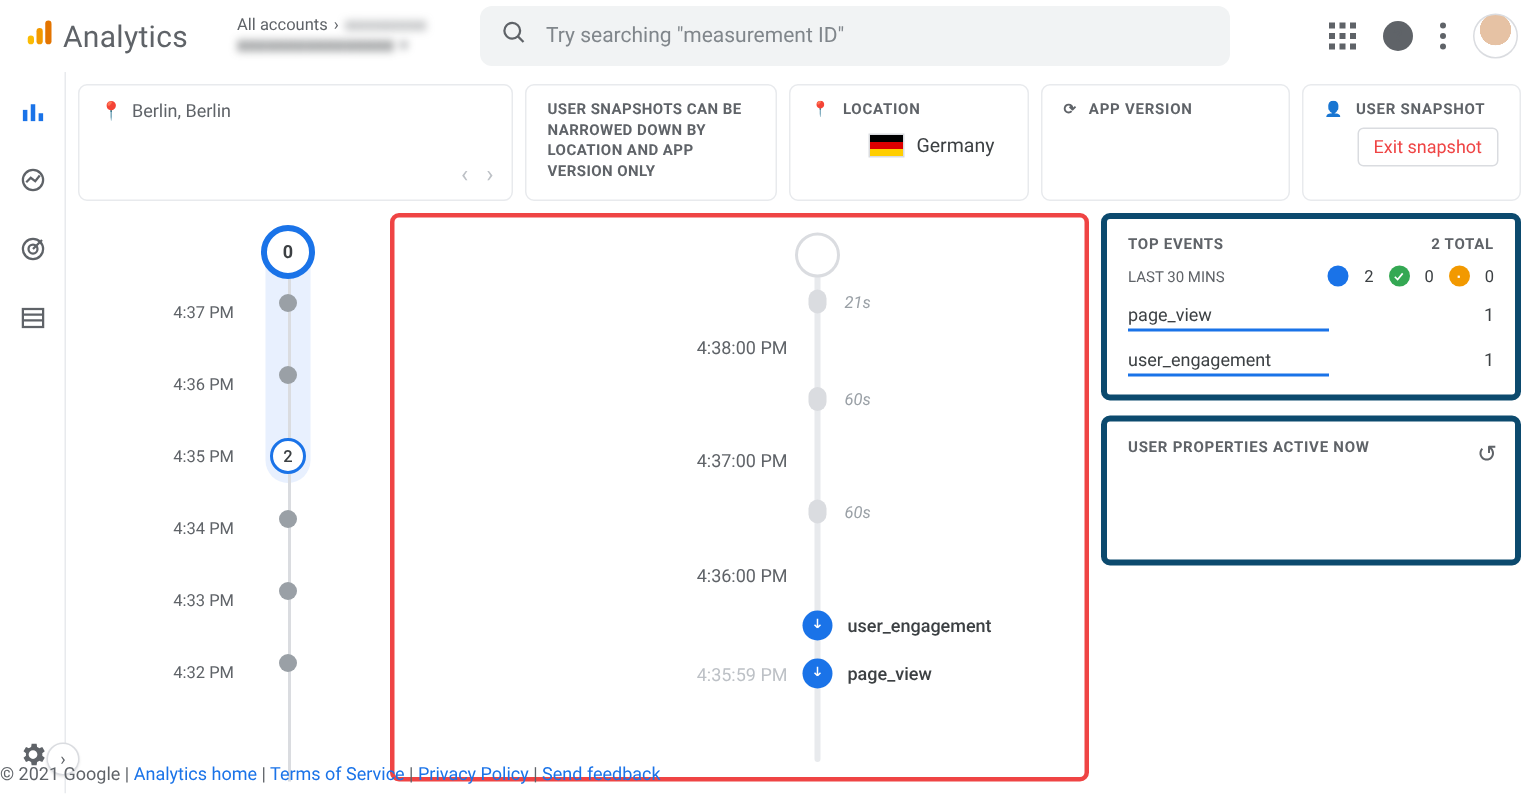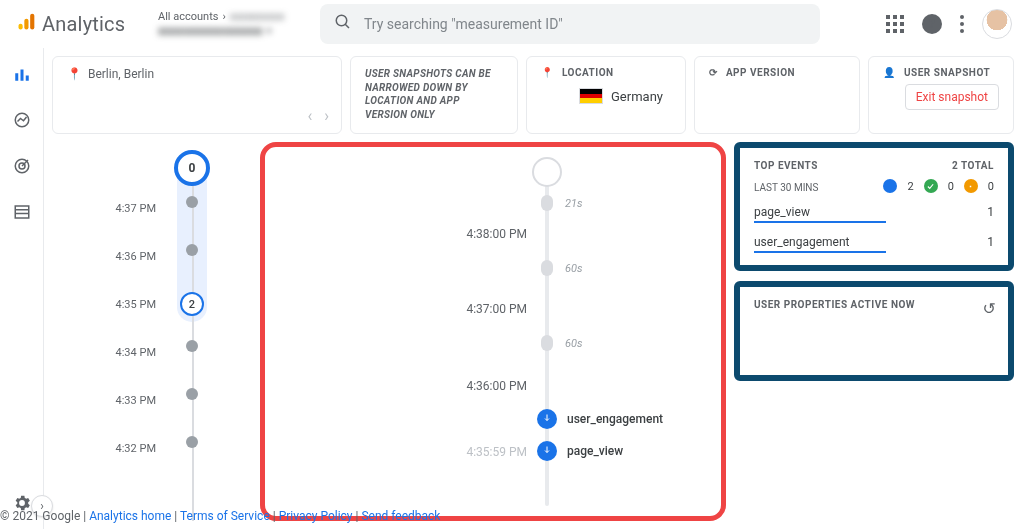--- a/index.html
+++ b/index.html
@@ -38,21 +38,21 @@
 
   .main { flex:1; overflow:hidden; display:flex; flex-direction:column; }
 
   
   .cardrow { display:flex; gap:8px; padding:8px 10px 0 8px; }
   .card { background:#fff; border:1px solid #e8eaed; border-radius:6px; padding:10px 14px; min-height:78px; font-size:12px; }
   .card.info { flex:0 0 290px; display:flex; flex-direction:column; gap:6px; position:relative; }
   .card.info .label{font-size:13px;color:#3c4043;font-weight:400;}
   .card.info .locline{display:flex;align-items:center;gap:6px;font-size:12px;color:#5f6368;}
   .card.info .navarrows{position:absolute;bottom:8px;right:12px;display:flex;gap:12px;color:#bdc1c6;font-size:16px;}
-  .card.narrow { flex:0 0 168px; font-size:10px; font-weight:700; color:#5f6368; line-height:1.35; letter-spacing:.3px;font-style:italic; }
+  .card.narrow { flex:0 0 168px; font-size:10px; font-weight:700; color:#5f6368; line-height:1.35; letter-spacing:.3px; }
   .card.loc { flex:0 0 160px; }
   .card.loc .h, .card.app .h{display:flex;gap:8px;align-items:center;font-size:10px;font-weight:700;color:#5f6368;letter-spacing:.5px;}
   .card.loc .country{display:flex;gap:8px;align-items:center;font-size:13px;margin-top:10px;margin-left:38px;}
   .flag{width:24px;height:16px;background:linear-gradient(#000 0 33.3%,#dd0000 33.3% 66.6%,#ffce00 66.6% 100%);border:1px solid #dadce0;}
   .card.app { flex:0 0 166px; }
   .card.snap { flex:1; }
   .card.snap .h{display:flex;gap:8px;align-items:center;font-size:10px;font-weight:700;color:#5f6368;letter-spacing:.5px;}
   .card.snap .desc{font-size:11px;color:#5f6368;margin-top:4px;line-height:1.3;}
   .exitbtn{margin-top:6px;float:right;border:1px solid #dadce0;border-radius:4px;padding:5px 10px;font-size:12px;color:#ef4444;background:#fff;cursor:pointer;}
 
@@ -63,33 +63,33 @@
   .mini{position:relative;}
   .mini .axis{position:absolute;left:140px;top:20px;bottom:0;width:2px;background:#dadce0;}
   .pill{position:absolute;left:125px;top:8px;width:30px;height:172px;border-radius:15px;background:#e8f0fe;}
   .mrow{position:absolute;left:16px;width:100%;display:flex;}
   .mrow .t{width:108px;text-align:right;font-size:11px;color:#5f6368;padding-right:20px;}
   .mnode{position:absolute;left:134px;width:12px;height:12px;border-radius:50%;background:#9aa0a6;}
   .mnode.ring0{left:122px;top:8px;width:36px;height:36px;border-radius:50%;background:#fff;border:4px solid #1a73e8;display:flex;align-items:center;justify-content:center;font-size:12px;font-weight:700;color:#3c4043;}
   .mnode.ring2{left:128px;width:24px;height:24px;background:#fff;border:2px solid #1a73e8;display:flex;align-items:center;justify-content:center;font-size:11px;font-weight:500;color:#3c4043;}
 
   
-  .large{border:5px solid #ef4444;border-radius:16px;position:relative;}
+  .large{border:3px solid #ef4444;border-radius:6px;position:relative;}
   .laxis{position:absolute;left:280px;top:20px;bottom:10px;width:4px;background:#e8eaed;border-radius:2px;}
   .ltick{position:absolute;left:276px;width:12px;height:16px;background:#dadce0;border-radius:6px;}
   .ltime{position:absolute;left:0;width:262px;text-align:right;font-size:12px;color:#5f6368;}
   .ldur{position:absolute;left:300px;font-size:11px;color:#9aa0a6;font-style:italic;}
   .levent{position:absolute;left:272px;display:flex;align-items:center;gap:10px;font-size:12px;font-weight:500;color:#3c4043;}
   .ebadge{width:20px;height:20px;border-radius:50%;background:#1a73e8;display:flex;align-items:center;justify-content:center;}
   .ebadge svg{width:12px;height:12px;fill:#fff;}
   .lhead{position:absolute;left:267px;top:10px;width:30px;height:30px;border-radius:50%;background:#fff;border:2px solid #dadce0;}
 
   
   .rcol{display:flex;flex-direction:column;gap:10px;}
-  .panel{border:6px solid #0c4a6e;border-radius:6px;padding:12px 14px;background:#fff;}
+  .panel{border:4px solid #0c4a6e;border-radius:6px;padding:12px 14px;background:#fff;}
   .panel .ph{display:flex;justify-content:space-between;font-size:10px;font-weight:700;letter-spacing:.5px;color:#5f6368;}
   .panel .sub{display:flex;justify-content:space-between;align-items:flex-end;font-size:10px;color:#5f6368;margin-top:8px;}
   .pillcounts{display:flex;gap:10px;align-items:center;font-size:11px;color:#3c4043;}
   .cbadge{width:14px;height:14px;border-radius:50%;display:inline-flex;align-items:center;justify-content:center;}
   .cblue{background:#1a73e8;} .cgreen{background:#34a853;} .corange{background:#f29900;}
   .cbadge svg{width:9px;height:9px;fill:#fff;}
   .evrow{display:flex;justify-content:space-between;font-size:12px;color:#3c4043;margin-top:12px;position:relative;padding-bottom:4px;}
   .evrow::after{content:"";position:absolute;left:0;bottom:0;height:2px;background:#1a73e8;}
   .evrow.half::after{width:55%;}
   .panel.props{min-height:100px;position:relative;}

